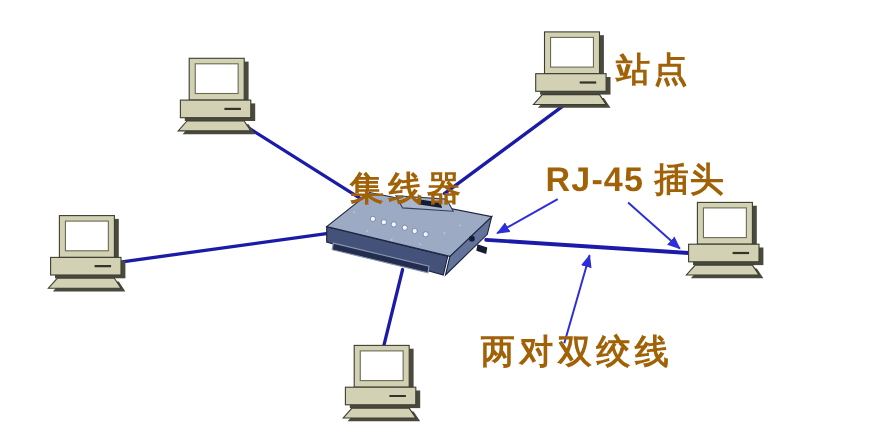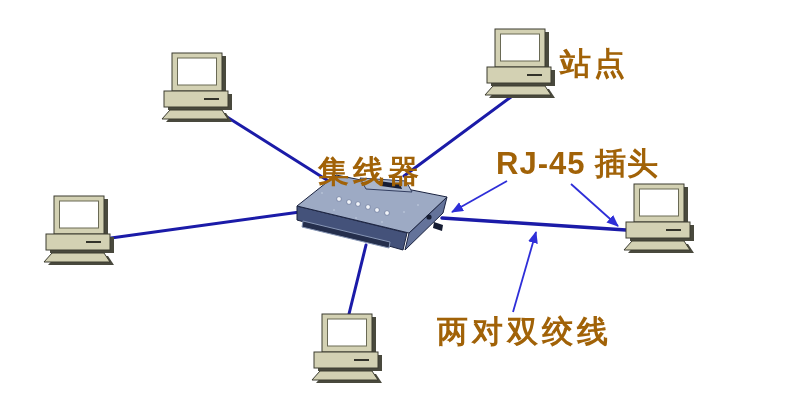--- a/index.html
+++ b/index.html
@@ -19,21 +19,21 @@
     font-weight: bold;
     font-size: 31px;
     color: #a16207;
     white-space: nowrap;
     line-height: 1;
     user-select: none;
   }
   .label-hub      { left: 318px; top: 136px; letter-spacing: 4px; margin-top: 20px; }
   .label-station  { left: 560px; top: 48px;  letter-spacing: 3px; }
   .label-rj45     { left: 476px; top: 148px; letter-spacing: 1px; margin-left: 20px; }
-  .label-twisted  { left: 437px; top: 316px; letter-spacing: 4px; }
+  .label-twisted  { left: 437px; top: 304px; letter-spacing: 4px; }
 
   
   .pc-shadow { fill: #49493d; stroke: none; }
   .pc-body   { fill: #d3d1b3; stroke: #3c3c30; stroke-width: 1; }
   .pc-screen { fill: #ffffff; stroke: #6a6a55; stroke-width: 1; }
   .pc-slot   { stroke: #33332a; stroke-width: 2; }
 
   
   .hub-top    { fill: #9daac4; stroke: #1b2340; stroke-width: 1; }
   .hub-front  { fill: #44527a; stroke: #1b2340; stroke-width: 1; }

